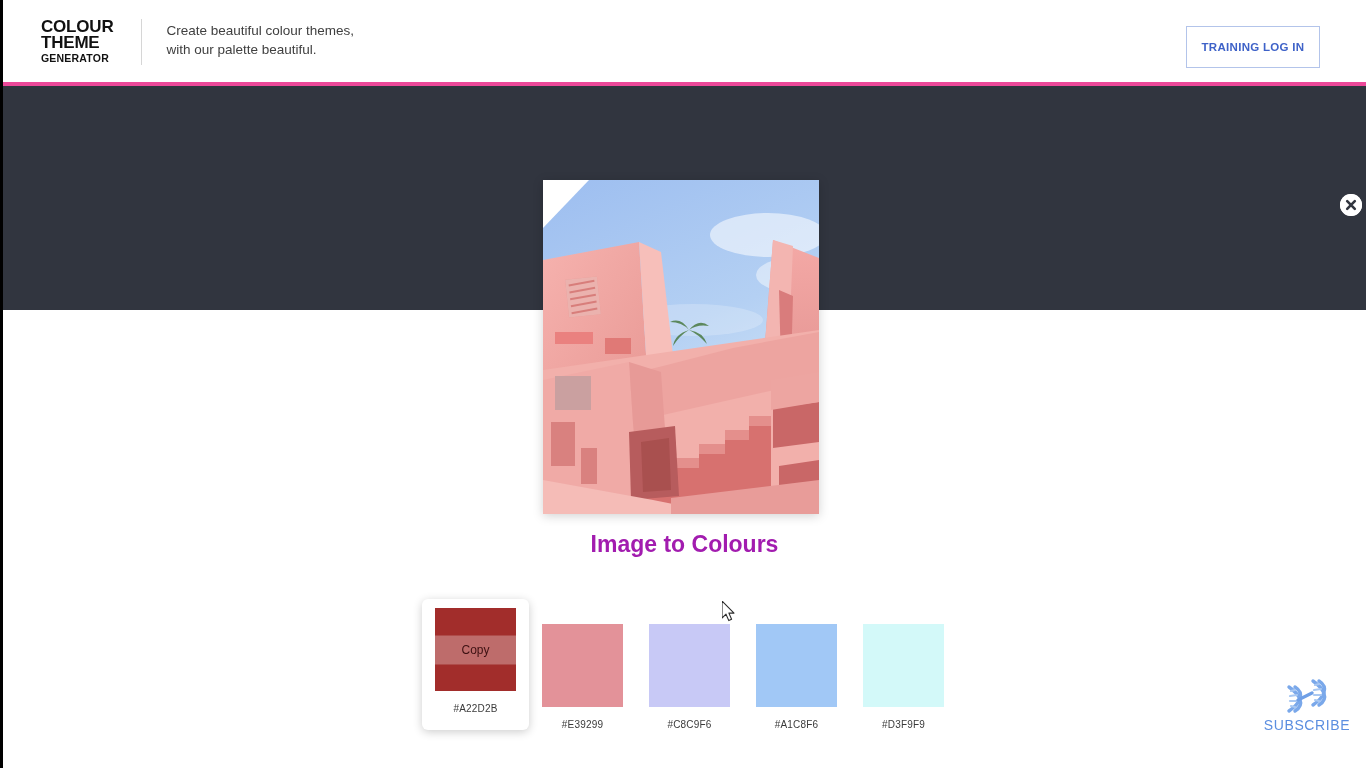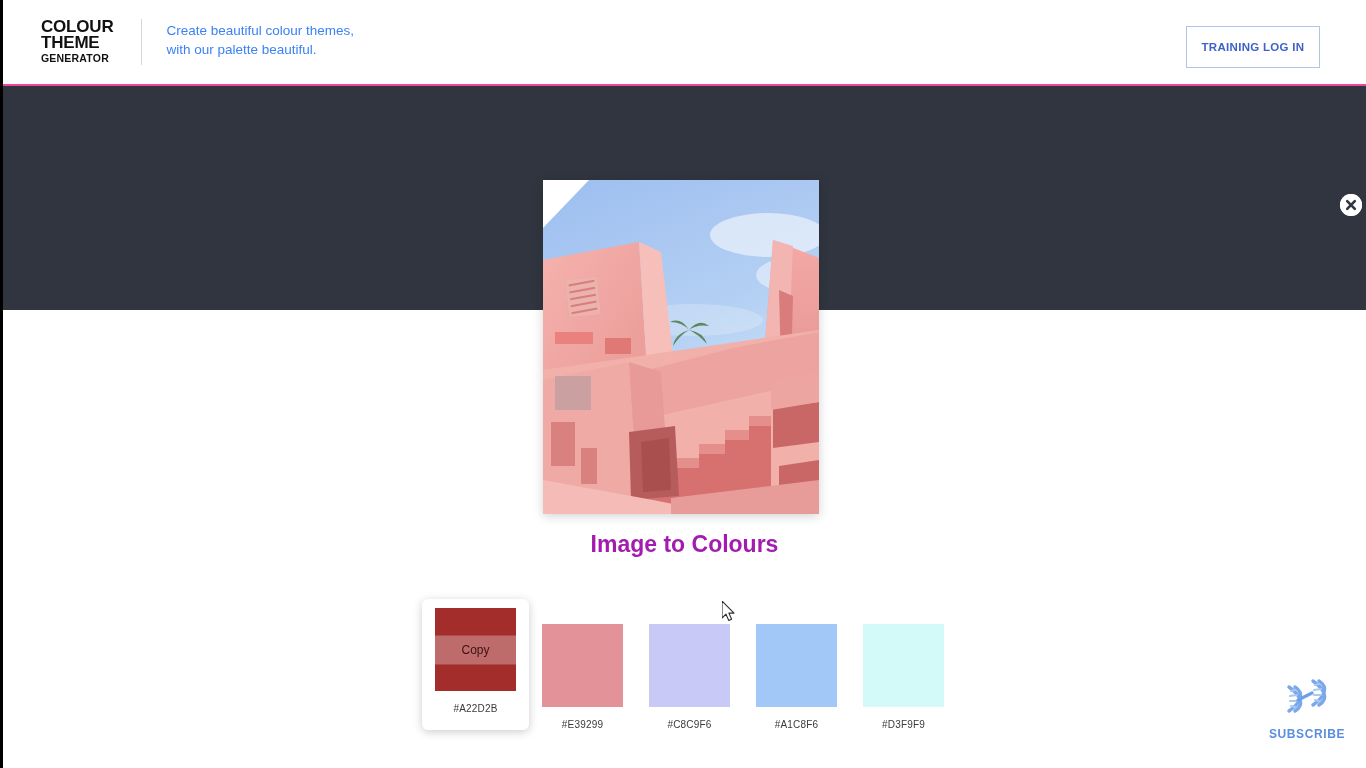--- a/index.html
+++ b/index.html
@@ -15,21 +15,21 @@
     background: #ffffff;
     border-left: 3px solid #000000;
     overflow: hidden;
   }
 
   
   .header {
     position: absolute; left: 0; top: 0;
     width: 1363px; height: 86px;
     background: #ffffff;
-    border-bottom: 2px solid #ec4899;
+    border-bottom: 4px solid #ec4899;
   }
   .brand {
     position: absolute; left: 38px; top: 19px;
     display: flex; align-items: flex-start;
   }
   .logo-mark {
     line-height: 1;
     color: #111111;
     letter-spacing: -0.4px;
   }
@@ -48,21 +48,21 @@
     color: #111111;
   }
   .brand-divider {
     width: 1px; height: 46px;
     background: #d6d6d6;
     margin: 0 24px 0 28px;
   }
   .tagline {
     font-size: 13.5px;
     line-height: 19px;
-    color: #3b82f6;
+    color: #404040;
     padding-top: 2px;
   }
   .tagline span { display: block; }
 
   .login-btn {
     position: absolute; right: 46px; top: 26px;
     width: 134px; height: 42px;
     border: 1px solid #b3c4ea;
     background: #ffffff;
     color: #3e62c8;
@@ -167,22 +167,22 @@
 
   
   .subscribe {
     position: absolute; left: 1266px; top: 678px;
     width: 76px;
     display: flex; flex-direction: column; align-items: center;
     cursor: pointer;
   }
   .subscribe svg { display: block; }
   .subscribe-label {
-    margin-top: 13px;
-    font-size: 12px; font-weight: bold;
+    margin-top: 3px;
+    font-size: 14px; font-weight: normal;
     letter-spacing: 0.6px;
     color: #5b8ee0;
   }
 
   
   .cursor {
     position: absolute; left: 719px; top: 601px;
     width: 14px; height: 21px;
     pointer-events: none;
     z-index: 50;

